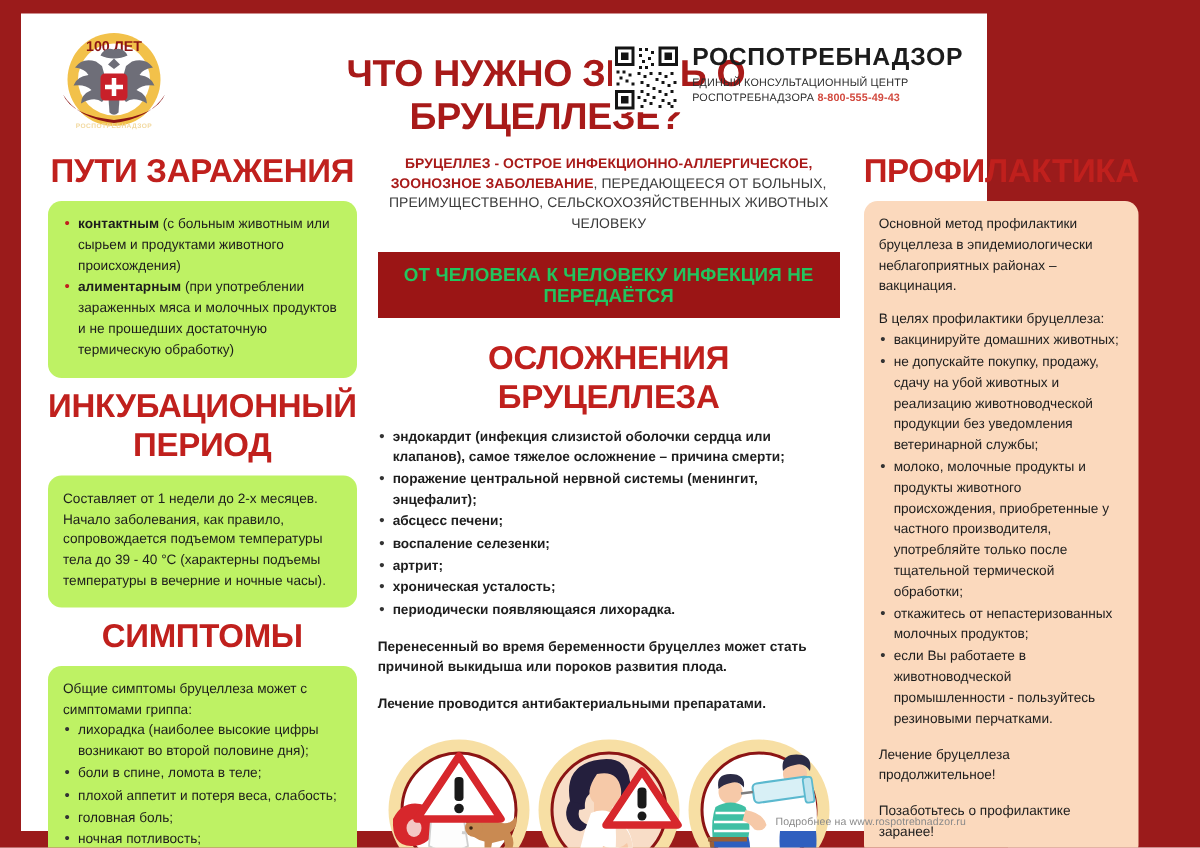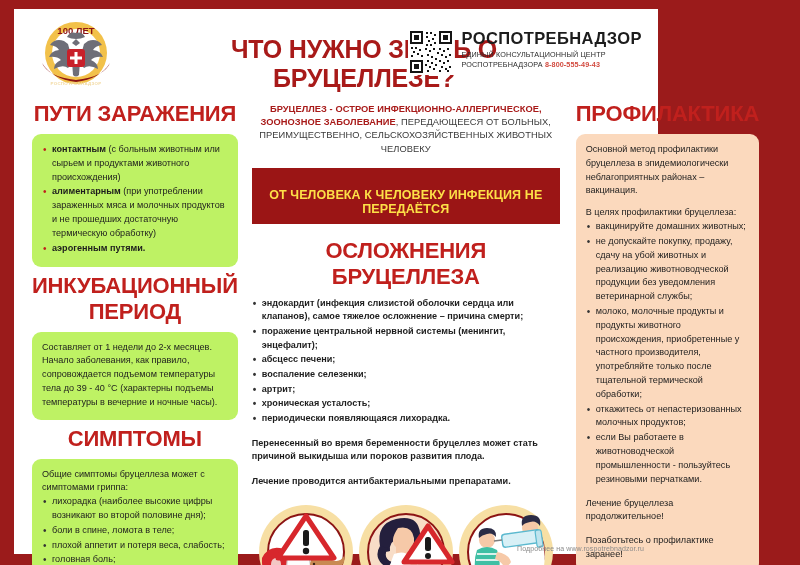--- a/index.html
+++ b/index.html
@@ -82,24 +82,24 @@
   
   .lead {
     text-align: center; font-size: 9.3px; line-height: 1.42;
     color: #3a3a3a; letter-spacing: 0.05px; margin-top: 8px;
   }
   .lead b { color: #a81a19; font-weight: bold; }
 
   .banner {
     margin: 12px 0 0 0;
     background: #9b1515;
-    color: #fde047;
+    color: #22c55e;
     text-align: center;
     font-size: 12.5px; font-weight: bold;
-    padding: 20px 4px 8px 4px;
+    padding: 8px 4px 8px 4px;
     letter-spacing: 0.1px;
   }
 
   .mid-body { margin-top: 4px; font-weight: bold; }
   .mid-body ul.dots > li,
   .mid-body p { font-size: 9.1px; line-height: 1.5; color: #1d1d1d; }
   .mid-body p { margin-top: 11px; }
 
   
   .illus { display: flex; justify-content: space-between; margin-top: 14px; padding: 0 4px; }
@@ -225,23 +225,20 @@
 
         <div class="sec-h">ПУТИ ЗАРАЖЕНИЯ</div>
         <div class="card">
           <ul class="dots">
             <li>
               <span class="bld">контактным</span><span> (с больным животным или сырьем и продуктами животного происхождения)</span>
             </li>
             <li>
               <span class="bld">алиментарным</span><span> (при употреблении зараженных мяса и молочных продуктов и не прошедших достаточную термическую обработку)</span>
             </li>
-            <li>
-              <span class="bld">аэрогенным путями.</span><span></span>
-            </li>
           </ul>
         </div>
 
         <div class="sec-h">ИНКУБАЦИОННЫЙ ПЕРИОД</div>
         <div class="card">
           <p>Составляет от 1 недели до 2-х месяцев. Начало заболевания, как правило, сопровождается подъемом температуры тела до 39 - 40 °С (характерны подъемы температуры в вечерние и ночные часы).</p>
         </div>
 
         <div class="sec-h">СИМПТОМЫ</div>
         <div class="card">

